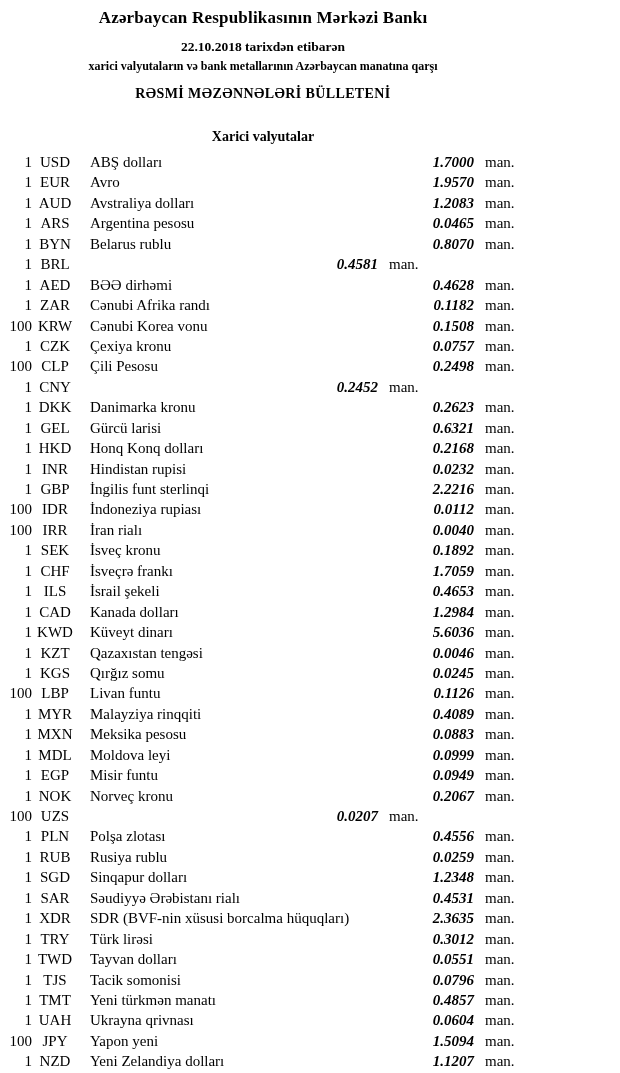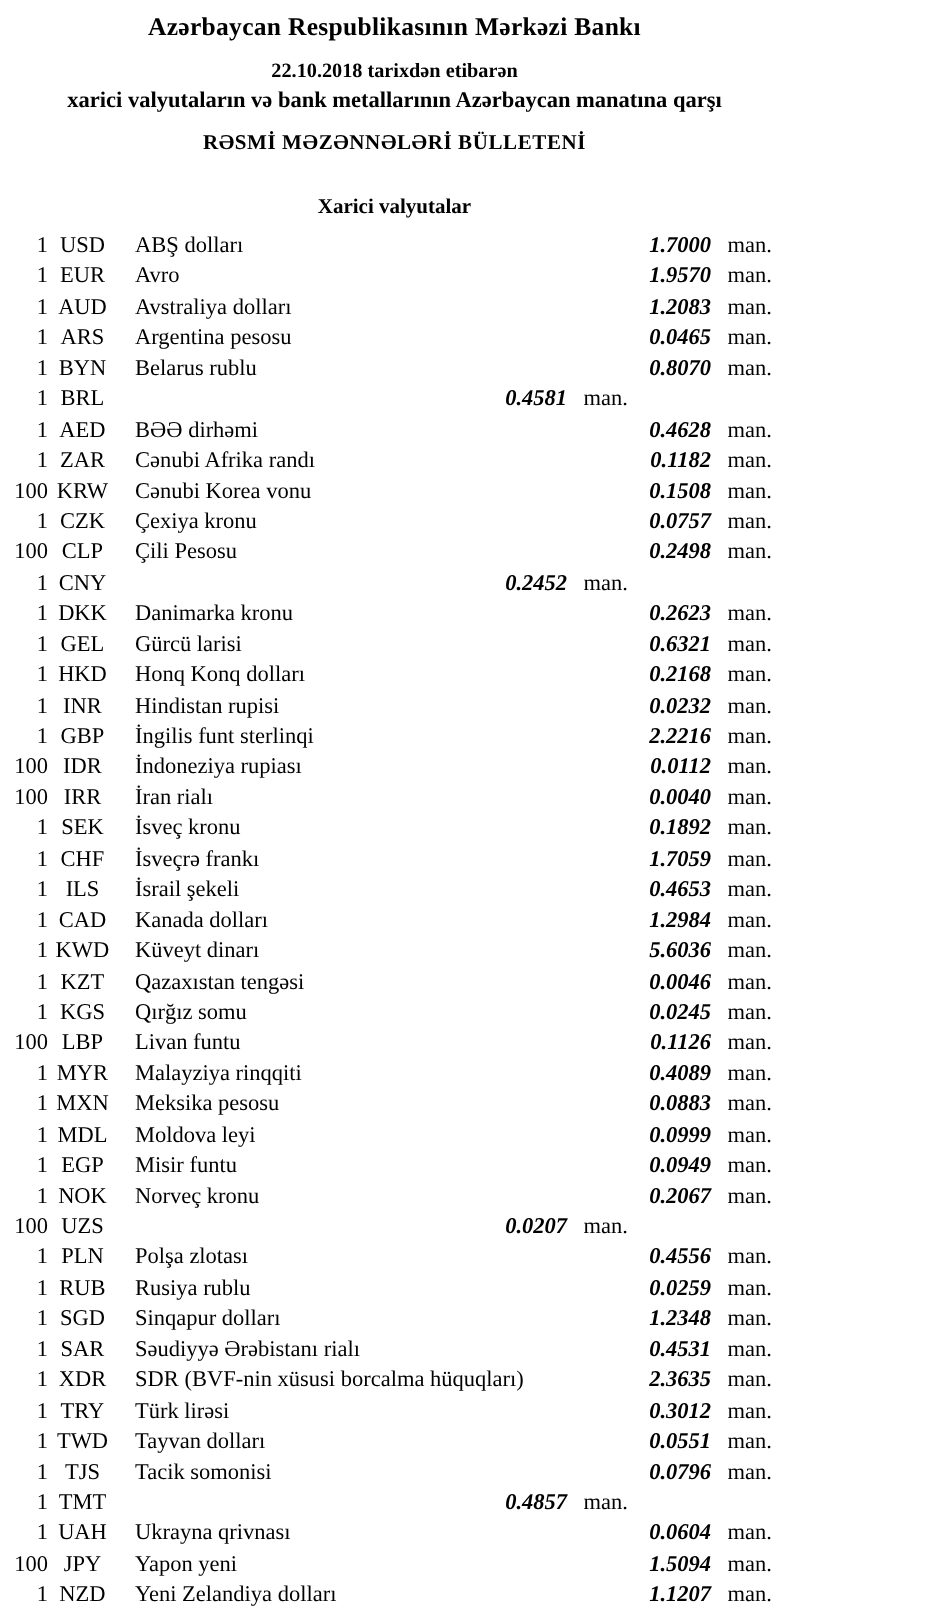--- a/index.html
+++ b/index.html
@@ -26,21 +26,21 @@
     font-weight: bold;
     margin: 2px 0 11px 0;
     letter-spacing: 0.2px;
   }
   .date-line {
     font-size: 13.5px;
     font-weight: bold;
     margin: 0 0 4px 0;
   }
   .subtitle {
-    font-size: 15px;
+    font-size: 12px;
     font-weight: bold;
     margin: 0 0 4px 0;
   }
   .bulletin-title {
     font-size: 14px;
     font-weight: bold;
     letter-spacing: 0.4px;
     margin: 12px;
   }
   .section-title {
@@ -400,20 +400,21 @@
     <span class="qty">1</span>
     <span class="code">TJS</span>
     <span class="name">Tacik somonisi</span>
     <span class="rate">0.0796</span>
     <span class="unit">man.</span>
   </div>
 
   <div class="row">
     <span class="qty">1</span>
     <span class="code">TMT</span>
+    <span class="name">Yeni türkmən manatı</span>
     <span class="rate">0.4857</span>
     <span class="unit">man.</span>
   </div>
 
   <div class="row">
     <span class="qty">1</span>
     <span class="code">UAH</span>
     <span class="name">Ukrayna qrivnası</span>
     <span class="rate">0.0604</span>
     <span class="unit">man.</span>

